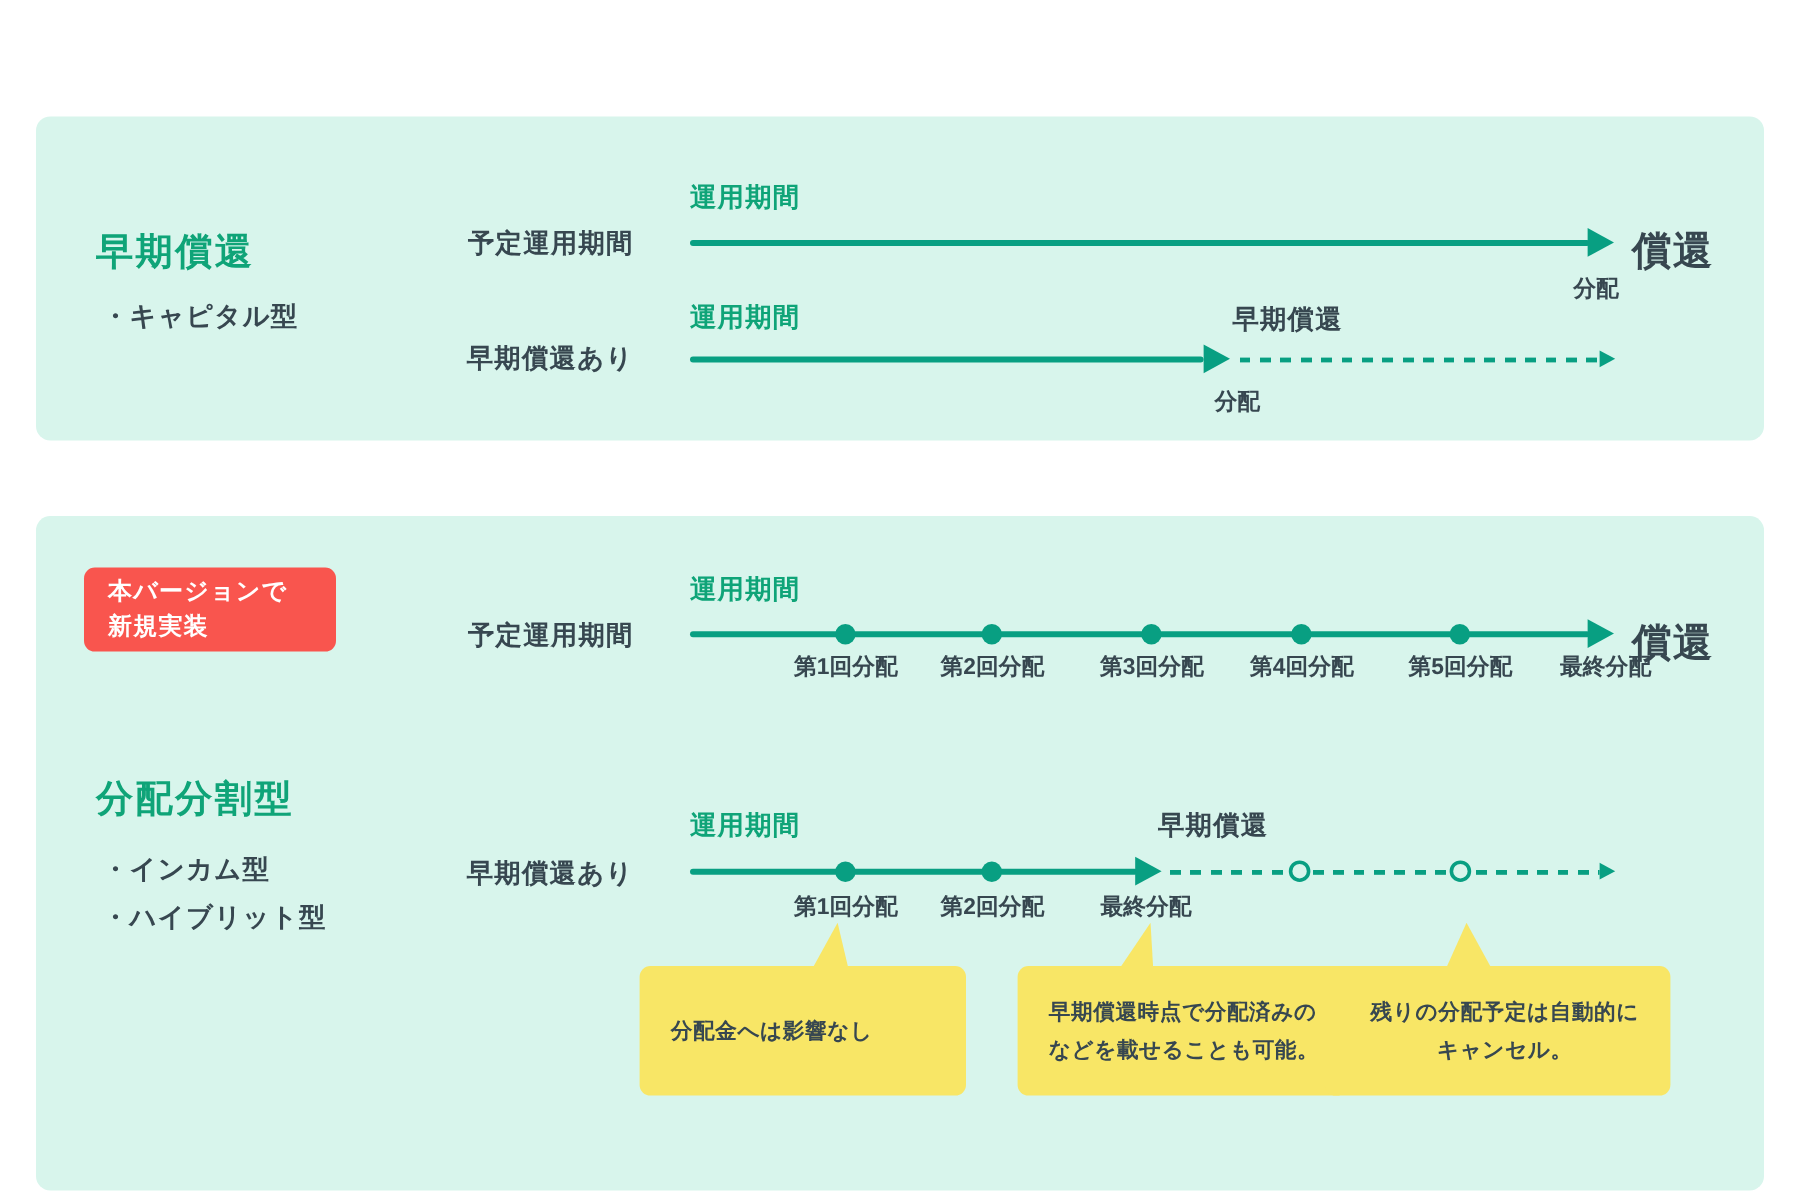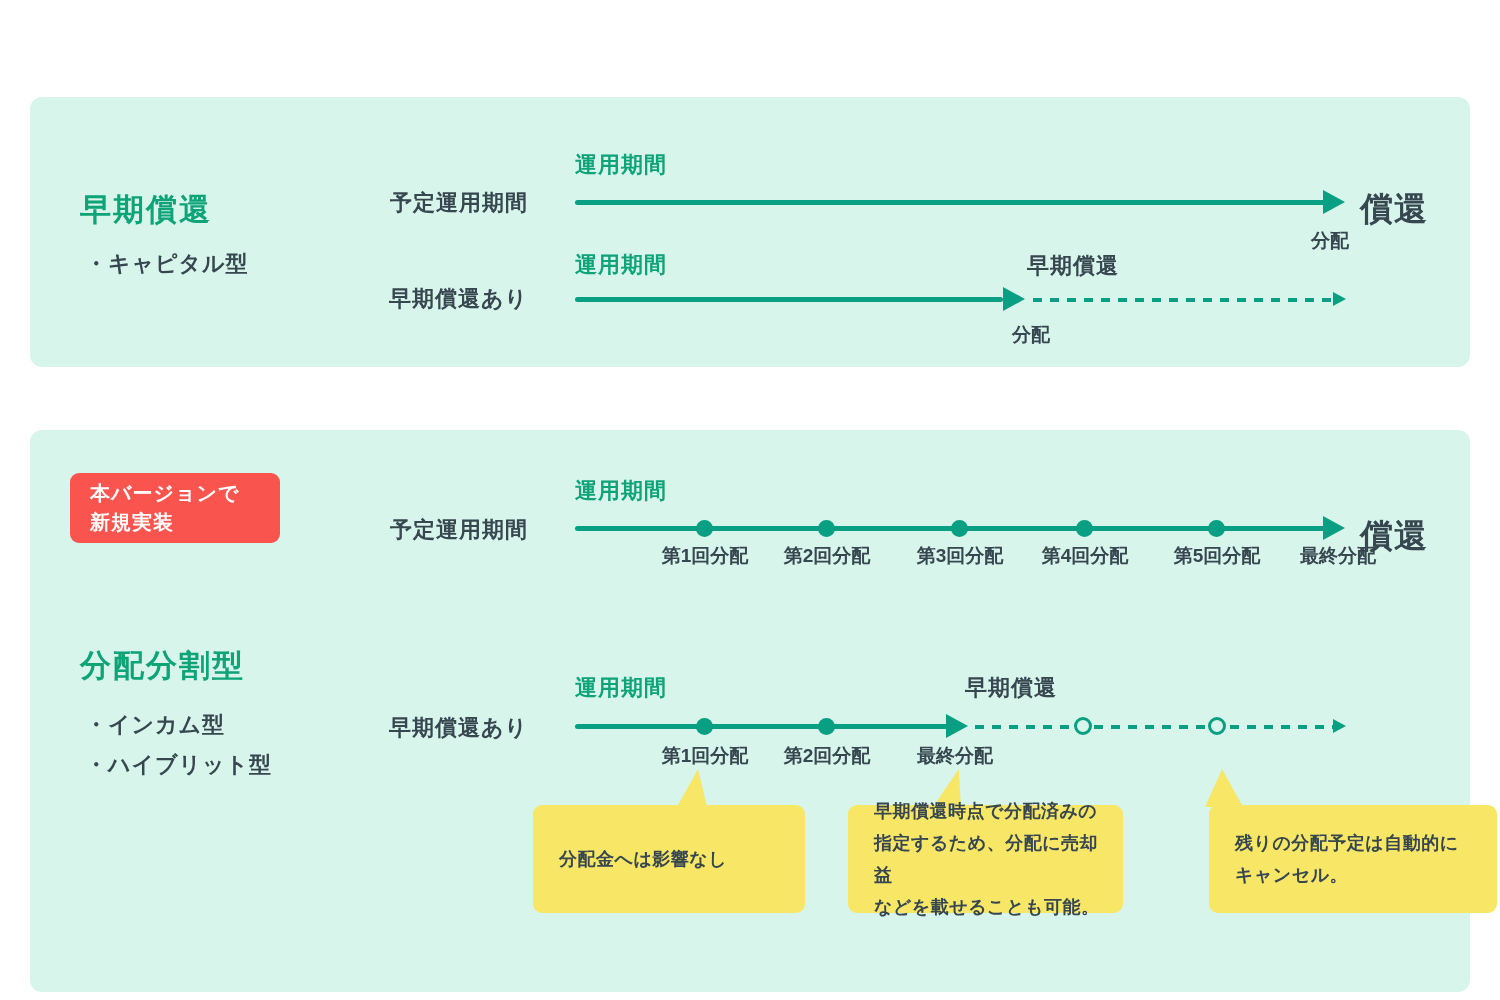--- a/index.html
+++ b/index.html
@@ -106,24 +106,23 @@
     <div class="tl-caption" style="left:865px;top:313px;">最終分配</div>
 
     <div class="callout-tail" style="left:647px;width:30px;clip-path:polygon(70% 0,0 100%,100% 100%);"></div>
     <div class="callout" style="left:503px;width:272px;">
       <div>分配金へは影響なし</div>
       <div></div>
     </div>
     <div class="callout-tail" style="left:903px;width:28px;clip-path:polygon(92% 0,0 100%,100% 100%);"></div>
     <div class="callout" style="left:818px;width:275px;">
       <div>早期償還時点で分配済みの</div>
-      <div>指定するため、分配に売却益</div>
       <div>などを載せることも可能。</div>
     </div>
     <div class="callout-tail" style="left:1175px;width:38px;clip-path:polygon(45% 0,0 100%,100% 100%);"></div>
-    <div class="callout" style="left:1179px;width:288px;">
+    <div class="callout" style="left:1074px;width:288px;align-items:center;">
       <div>残りの分配予定は自動的に</div>
       <div>キャンセル。</div>
       <div></div>
     </div>
   </section>
 
 </div>
 
 </body></html>

